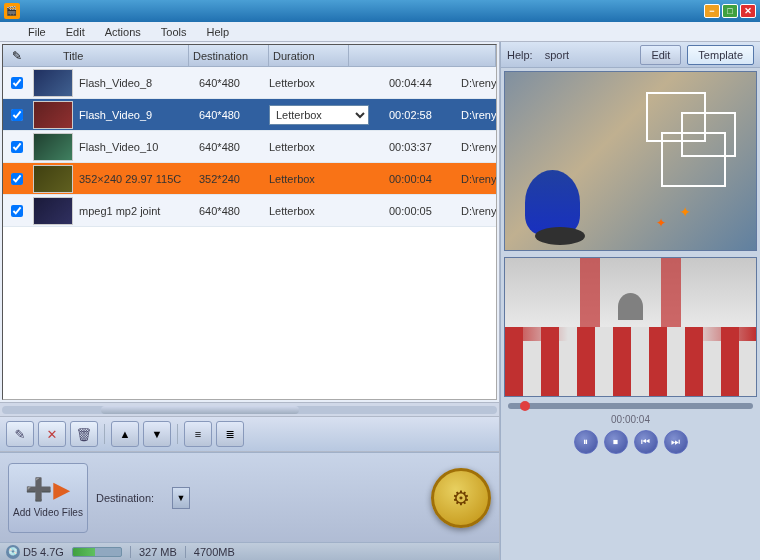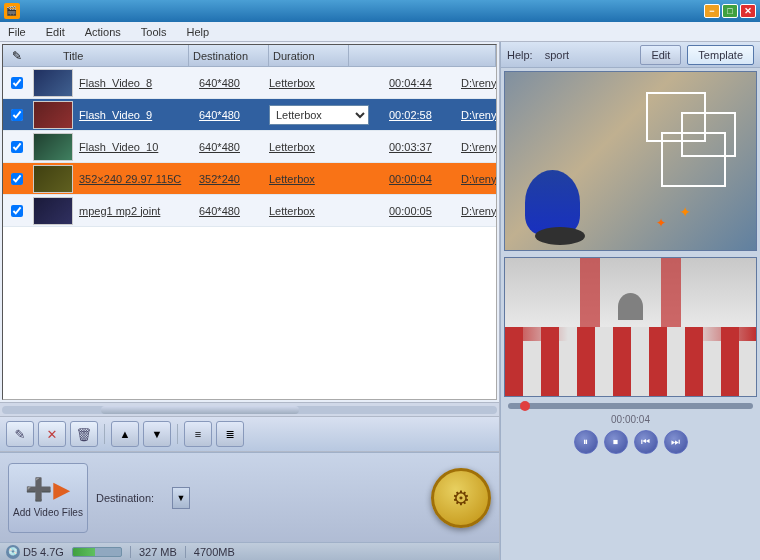--- a/index.html
+++ b/index.html
@@ -28,21 +28,21 @@
     .titlebar-btn.minimize { background: #f0a020; }
     .titlebar-btn.maximize { background: #40a040; }
     .titlebar-btn.close { background: #e03030; color: white; }
     
     
     .menubar {
       height: 20px;
       background: #e8eef8;
       display: flex;
       align-items: center;
-      padding: 0 4px;
+      padding: 0 24px;
       gap: 12px;
       border-bottom: 1px solid #b0b8c8;
     }
     .menubar-item { cursor: pointer; padding: 2px 4px; font-size: 11px; color: #333; }
     
     
     .main-container {
       display: flex;
       height: calc(560px - 22px - 20px);
     }
@@ -89,21 +89,21 @@
       height: 32px;
       border-bottom: 1px solid #e0e8f0;
       background: #f97316;
     }
     .table-row:nth-child(odd) { background: #f0f4fb; }
     .table-row.selected { background: #3060a0; color: white; }
     .table-row.selected .td { color: white; }
     
     .td-check { width: 28px; min-width: 28px; display: flex; align-items: center; justify-content: center; }
     .td-thumb { width: 44px; min-width: 44px; height: 30px; display: flex; align-items: center; justify-content: center; overflow: hidden; }
-    .td { padding: 0 4px; font-size: 11px; color: #333; text-decoration: underline; }
+    .td { padding: 0 4px; font-size: 11px; color: #333; }
     .td-title { width: 120px; min-width: 120px; }
     .td-resolution { width: 70px; min-width: 70px; }
     .td-resize { width: 120px; min-width: 120px; }
     .td-duration { width: 72px; min-width: 72px; }
     .td-path { flex: 1; }
     
     
     .dropdown-select {
       background: white;
       border: 1px solid #6688aa;

